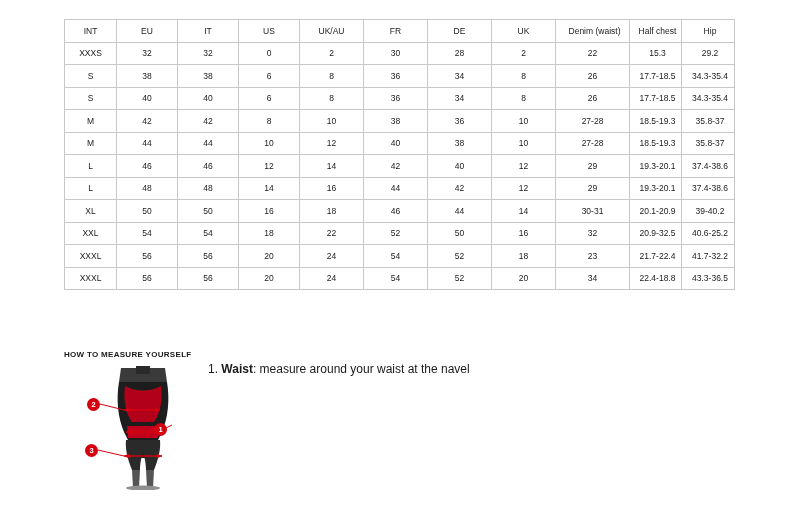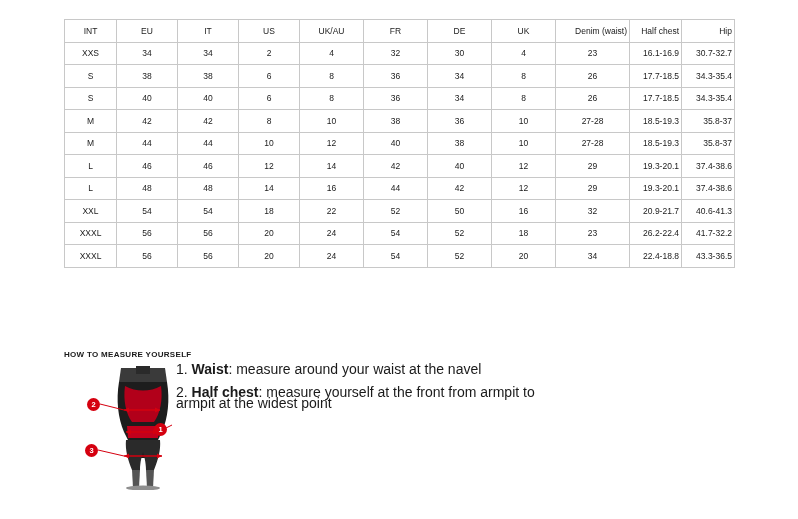--- a/index.html
+++ b/index.html
@@ -58,21 +58,21 @@
   .size-table col.c3 { width: 61px; }
   .size-table col.c4 { width: 64px; }
   .size-table col.c5 { width: 64px; }
   .size-table col.c6 { width: 64px; }
   .size-table col.c7 { width: 64px; }
   .size-table col.c8 { width: 74px; }
   .size-table col.c9 { width: 52px; }
   .size-table col.c10 { width: 53px; }
   .size-table td.left-pad,
   .size-table th.left-pad {
-    text-align: right;
+    text-align: center;
     padding-left: 6px;
   }
 
   
   .howto-title {
     position: absolute;
     left: 64px;
     top: 350px;
     font-size: 8px;
     font-weight: bold;
@@ -86,24 +86,25 @@
     width: 110px;
     height: 124px;
   }
   .instructions {
     position: absolute;
     left: 176px;
     top: 364px;
     width: 400px;
   }
   .instructions .line {
-    font-size: 14px;
+    font-size: 12px;
     line-height: 11px;
     margin-bottom: 12px;
     color: #1a1a1a;
+    margin-left: 32px;
   }
   .instructions .line b { font-weight: bold; }
 
   .marker {
     position: absolute;
     width: 13px;
     height: 13px;
     border-radius: 50%;
     background: #d5000f;
     color: #ffffff;
@@ -146,31 +147,31 @@
           <th>FR</th>
           <th>DE</th>
           <th>UK</th>
           <th class="left-pad">Denim (waist)</th>
           <th class="left-pad">Half chest</th>
           <th class="left-pad">Hip</th>
         </tr>
       </thead>
       <tbody>
         <tr>
-          <td>XXS</td>
-          <td>34</td>
-          <td>34</td>
+          <td>XXXS</td>
+          <td>32</td>
+          <td>32</td>
+          <td>0</td>
           <td>2</td>
-          <td>4</td>
-          <td>32</td>
           <td>30</td>
-          <td>4</td>
-          <td>23</td>
-          <td class="left-pad">16.1-16.9</td>
-          <td class="left-pad">30.7-32.7</td>
+          <td>28</td>
+          <td>2</td>
+          <td>22</td>
+          <td class="left-pad">15.3</td>
+          <td class="left-pad">29.2</td>
         </tr>
         <tr>
           <td>S</td>
           <td>38</td>
           <td>38</td>
           <td>6</td>
           <td>8</td>
           <td>36</td>
           <td>34</td>
           <td>8</td>
@@ -237,43 +238,56 @@
           <td>14</td>
           <td>16</td>
           <td>44</td>
           <td>42</td>
           <td>12</td>
           <td>29</td>
           <td class="left-pad">19.3-20.1</td>
           <td class="left-pad">37.4-38.6</td>
         </tr>
         <tr>
+          <td>XL</td>
+          <td>50</td>
+          <td>50</td>
+          <td>16</td>
+          <td>18</td>
+          <td>46</td>
+          <td>44</td>
+          <td>14</td>
+          <td>30-31</td>
+          <td class="left-pad">20.1-20.9</td>
+          <td class="left-pad">39-40.2</td>
+        </tr>
+        <tr>
           <td>XXL</td>
           <td>54</td>
           <td>54</td>
           <td>18</td>
           <td>22</td>
           <td>52</td>
           <td>50</td>
           <td>16</td>
           <td>32</td>
-          <td class="left-pad">20.9-21.7</td>
-          <td class="left-pad">40.6-41.3</td>
+          <td class="left-pad">20.9-32.5</td>
+          <td class="left-pad">40.6-25.2</td>
         </tr>
         <tr>
           <td>XXXL</td>
           <td>56</td>
           <td>56</td>
           <td>20</td>
           <td>24</td>
           <td>54</td>
           <td>52</td>
           <td>18</td>
           <td>23</td>
-          <td class="left-pad">26.2-22.4</td>
+          <td class="left-pad">21.7-22.4</td>
           <td class="left-pad">41.7-32.2</td>
         </tr>
         <tr>
           <td>XXXL</td>
           <td>56</td>
           <td>56</td>
           <td>20</td>
           <td>24</td>
           <td>54</td>
           <td>52</td>
@@ -331,19 +345,15 @@
 
   <div class="marker m1">1</div>
   <div class="marker m2">2</div>
   <div class="marker m3">3</div>
 
   <div class="instructions">
     <div class="line">
       <span>1.</span>
       <b>Waist</b><span>: measure around your waist at the navel</span>
     </div>
-    <div class="line">
-      <span>2.</span>
-      <b>Half chest</b><span>: measure yourself at the front from armpit to armpit at the widest point</span>
-    </div>
   </div>
 
 </div>
 
 </body></html>

